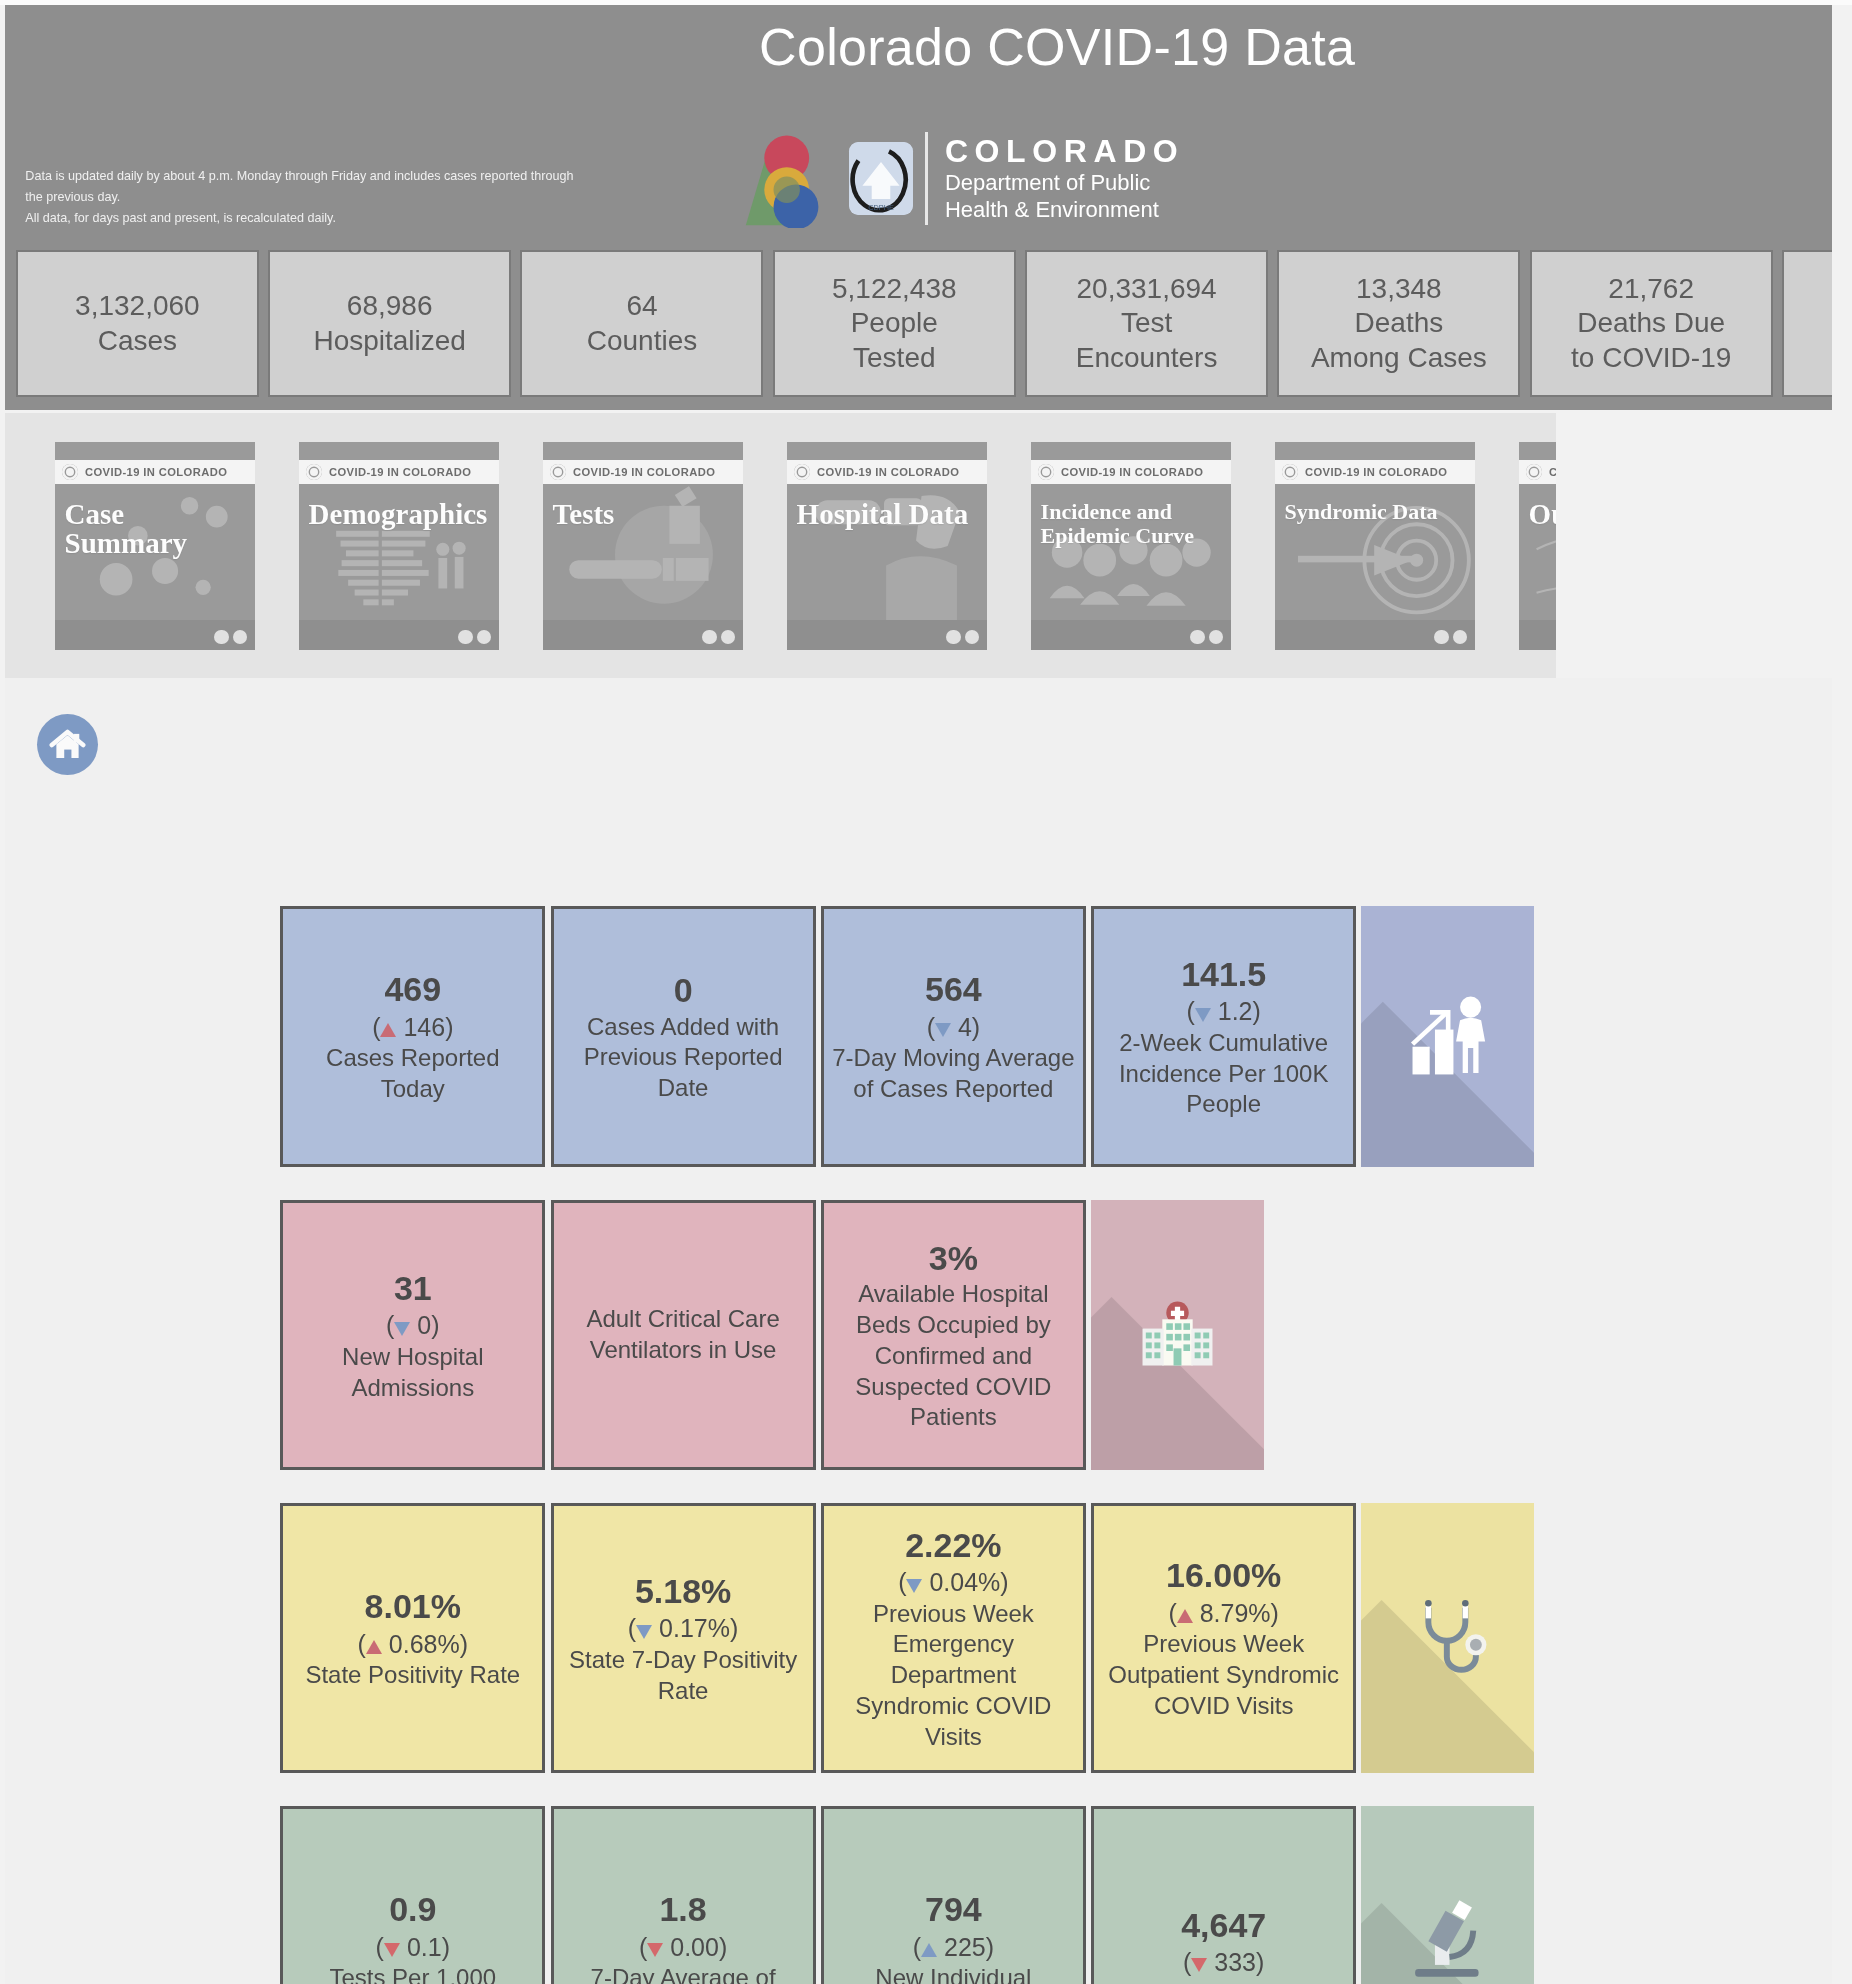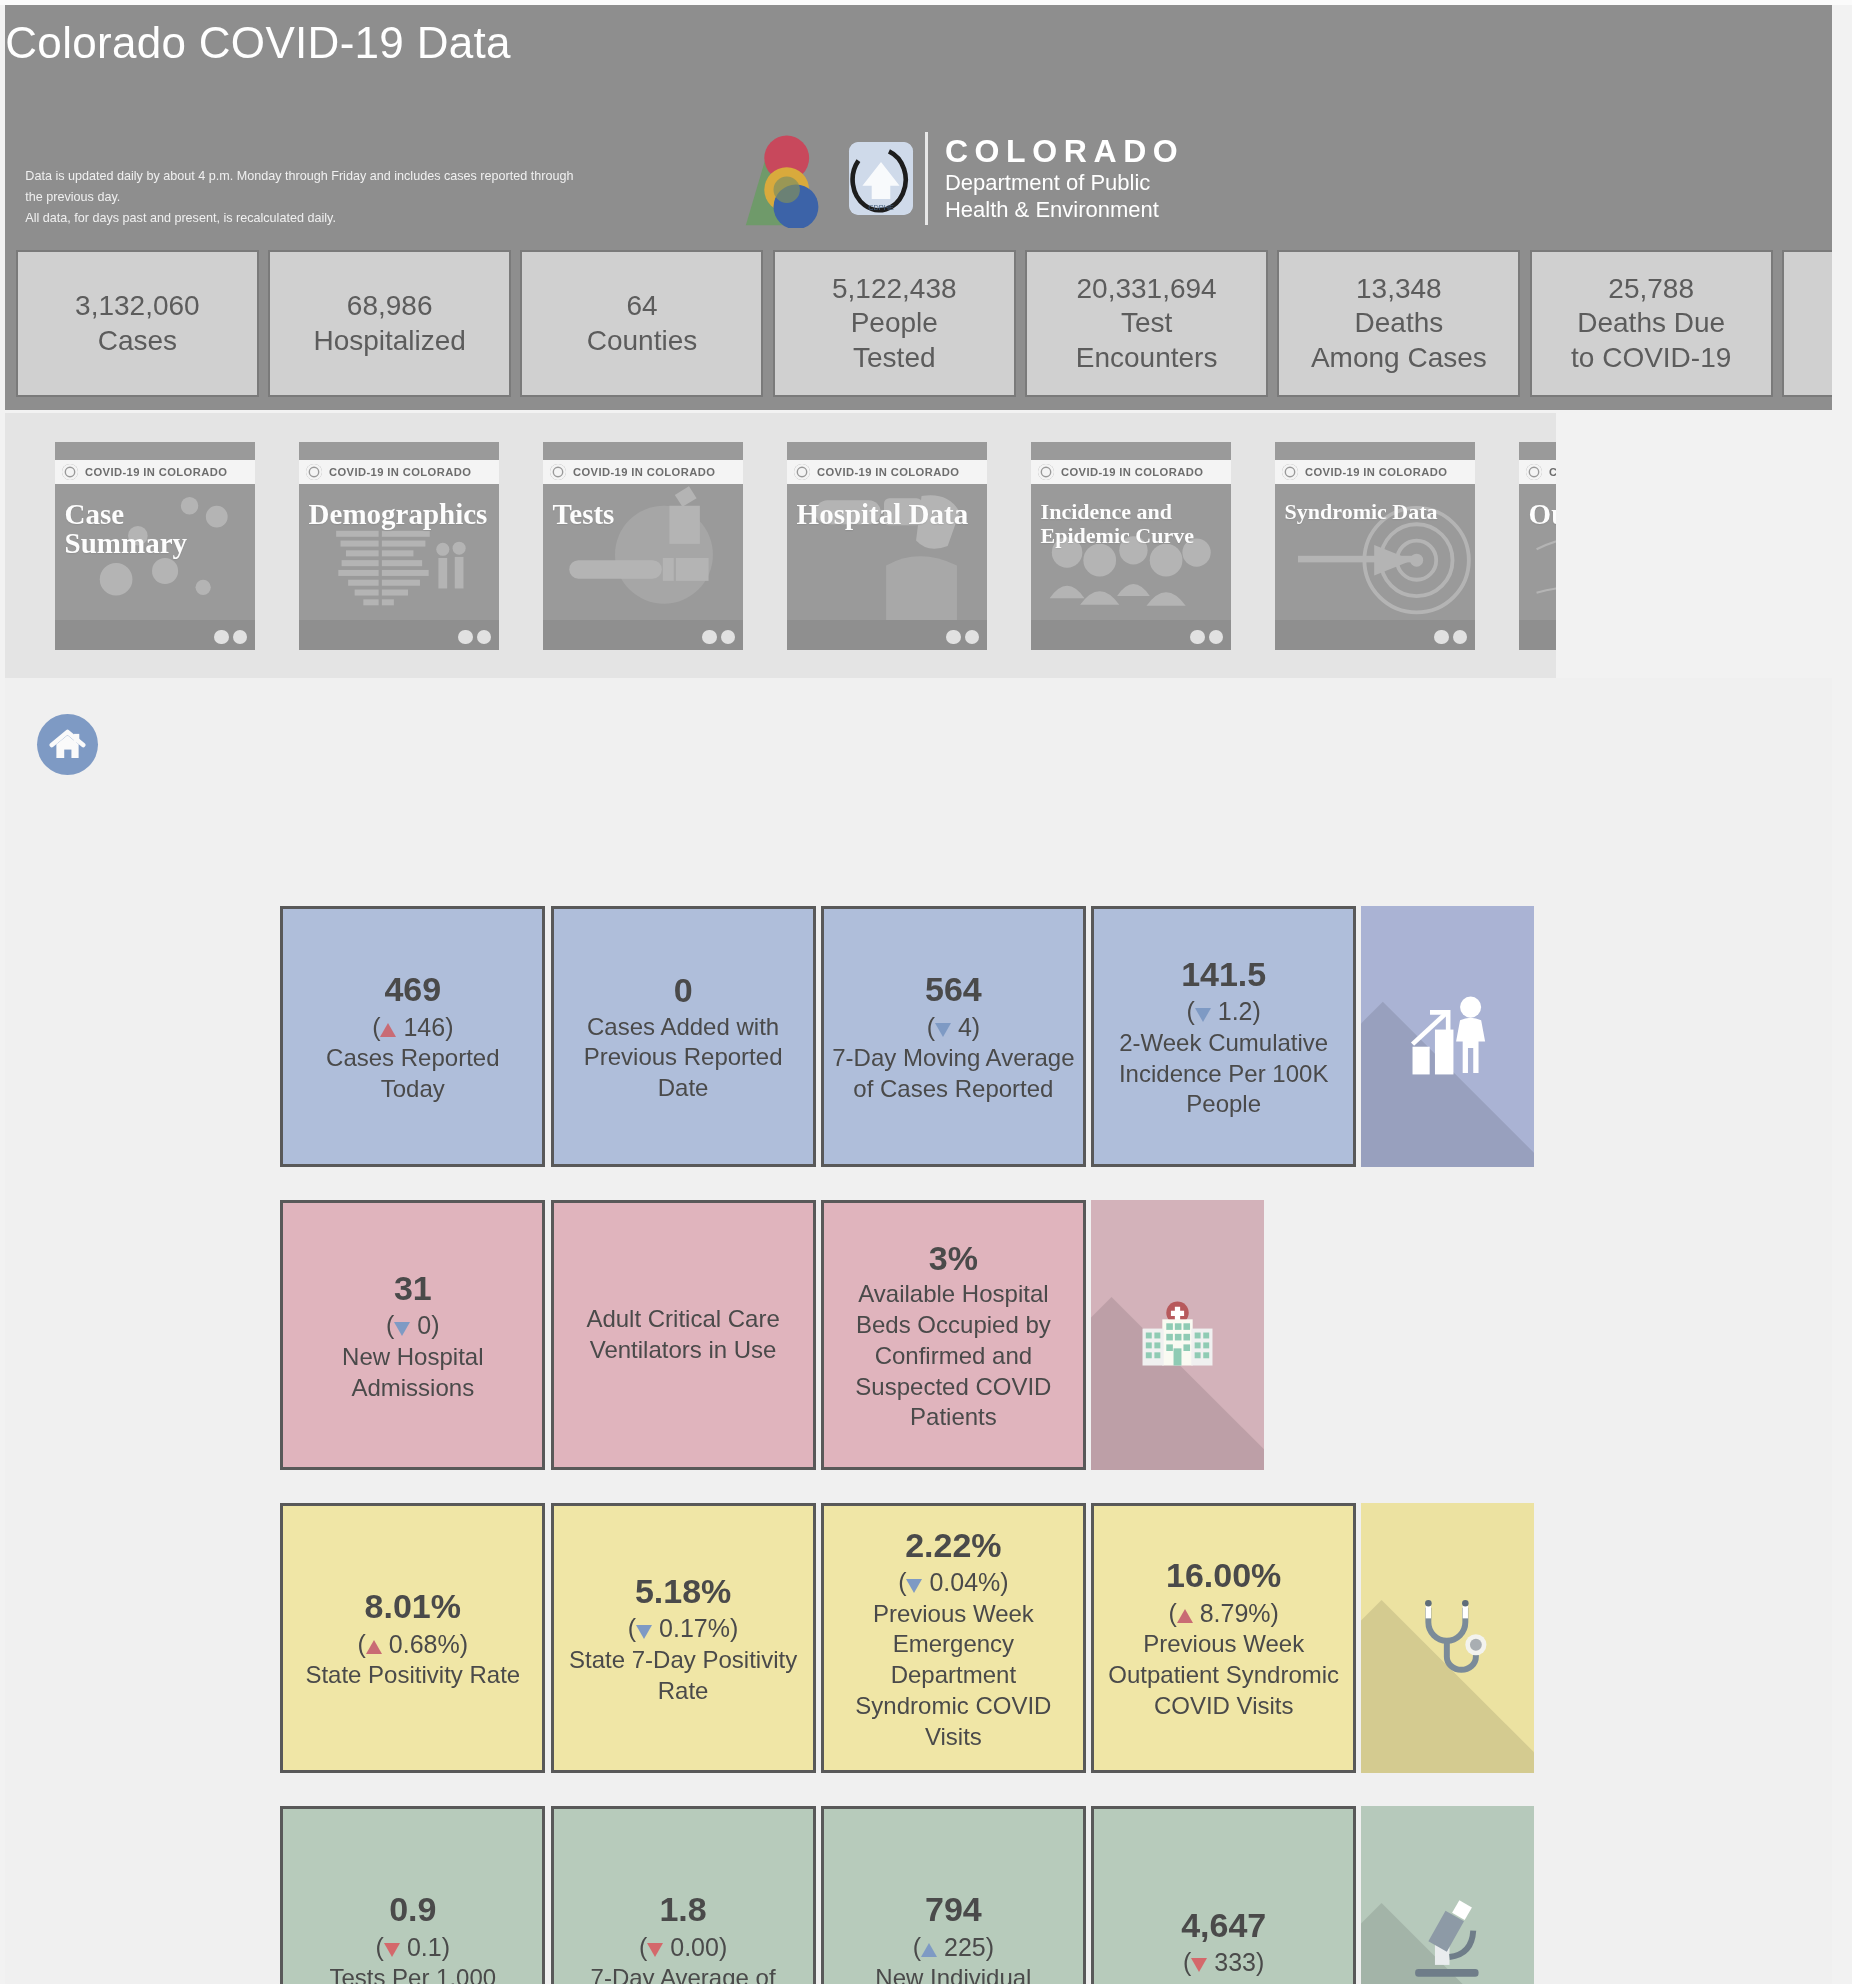--- a/index.html
+++ b/index.html
@@ -15,23 +15,23 @@
   .top-sliver { position:absolute; top:0; left:0; width:1853px; height:5.3px; background:#fbfbfb; }
 
   
   .header {
     position:absolute; top:5.3px; left:5.3px;
     width:1827px; height:232px;
     background:#8e8e8e;
   }
   .header-title {
     position:absolute; top:14.6px; left:0; width:1350px;
-    text-align:left;
+    text-align:right;
     color:#ffffff;
-    font-size:44px;
+    font-size:52px;
     font-weight:400;
     letter-spacing:0.3px;
     line-height:1.05;
   }
   .header-note {
     position:absolute; top:161px; left:20px;
     width:681px;
     color:#f0f0f0;
     font-size:12.6px;
     line-height:1.65;
@@ -264,21 +264,21 @@
         <div class="kv">20,331,694</div>
         <div class="kl">Test</div>
         <div class="kl">Encounters</div>
       </div>
       <div class="kpi-box">
         <div class="kv">13,348</div>
         <div class="kl">Deaths</div>
         <div class="kl">Among Cases</div>
       </div>
       <div class="kpi-box">
-        <div class="kv">25,788</div>
+        <div class="kv">21,762</div>
         <div class="kl">Deaths Due</div>
         <div class="kl">to COVID-19</div>
       </div>
       <div class="kpi-box"></div>
     </div>
 
   <div class="thumb-strip" id="thumb-strip">
       <div class="thumb">
         <div class="tbar">
           <span class="vicon"></span>

